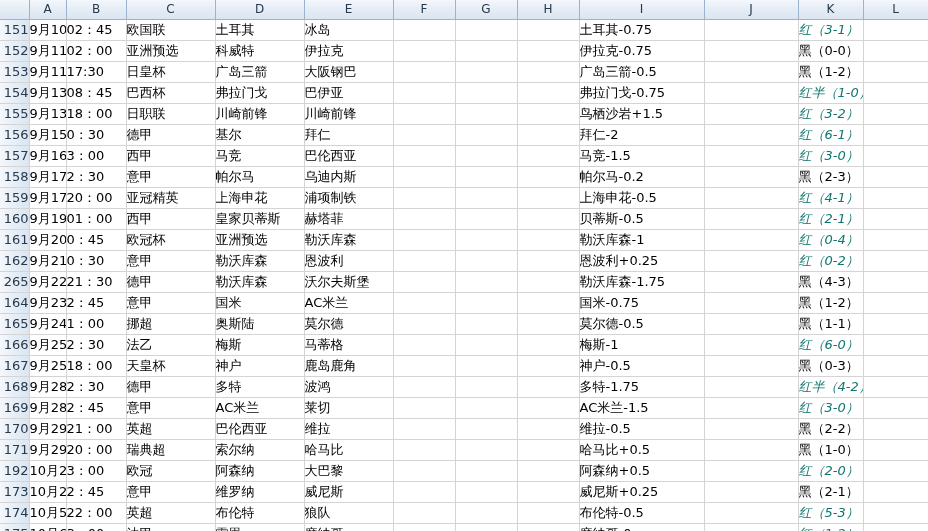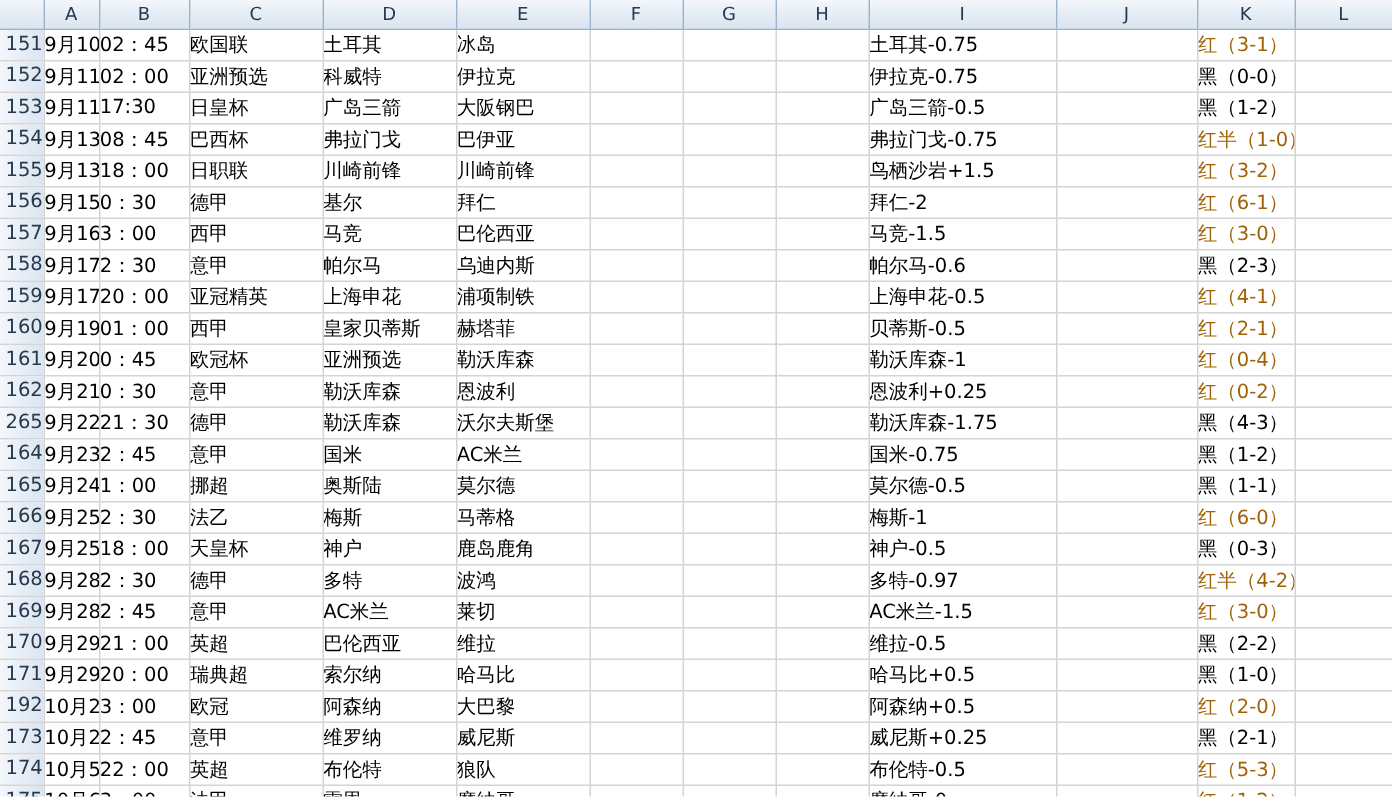--- a/index.html
+++ b/index.html
@@ -59,21 +59,22 @@
     padding-right: 3px;
     font-size: 12px;
     width: 29px;
   }
   td.cell {
     padding-left: 2px;
     color: #000000;
     text-align: left;
   }
   td.cell.red {
-    color: #a16207;
+    color: #0f766e;
+    font-style: italic;
   }
   td.cell.blank {
     border-right: 1px solid #d4d4d4;
   }
   
   col.c-rh { width: 29px; }
   col.c-A  { width: 37px; }
   col.c-B  { width: 60px; }
   col.c-C  { width: 89px; }
   col.c-D  { width: 89px; }
@@ -232,21 +233,21 @@
         <tr>
           <td class="rowhead">158</td>
           <td class="cell">9月17日</td>
           <td class="cell">2：30</td>
           <td class="cell">意甲</td>
           <td class="cell">帕尔马</td>
           <td class="cell">乌迪内斯</td>
           <td class="cell blank"></td>
           <td class="cell blank"></td>
           <td class="cell blank"></td>
-          <td class="cell">帕尔马-0.6</td>
+          <td class="cell">帕尔马-0.2</td>
           <td class="cell blank"></td>
           <td class="cell">黑（2-3）</td>
           <td class="cell blank"></td>
         </tr>
         <tr>
           <td class="rowhead">159</td>
           <td class="cell">9月17日</td>
           <td class="cell">20：00</td>
           <td class="cell">亚冠精英</td>
           <td class="cell">上海申花</td>
@@ -382,21 +383,21 @@
         <tr>
           <td class="rowhead">168</td>
           <td class="cell">9月28日</td>
           <td class="cell">2：30</td>
           <td class="cell">德甲</td>
           <td class="cell">多特</td>
           <td class="cell">波鸿</td>
           <td class="cell blank"></td>
           <td class="cell blank"></td>
           <td class="cell blank"></td>
-          <td class="cell">多特-0.97</td>
+          <td class="cell">多特-1.75</td>
           <td class="cell blank"></td>
           <td class="cell red">红半（4-2）</td>
           <td class="cell blank"></td>
         </tr>
         <tr>
           <td class="rowhead">169</td>
           <td class="cell">9月28日</td>
           <td class="cell">2：45</td>
           <td class="cell">意甲</td>
           <td class="cell">AC米兰</td>

